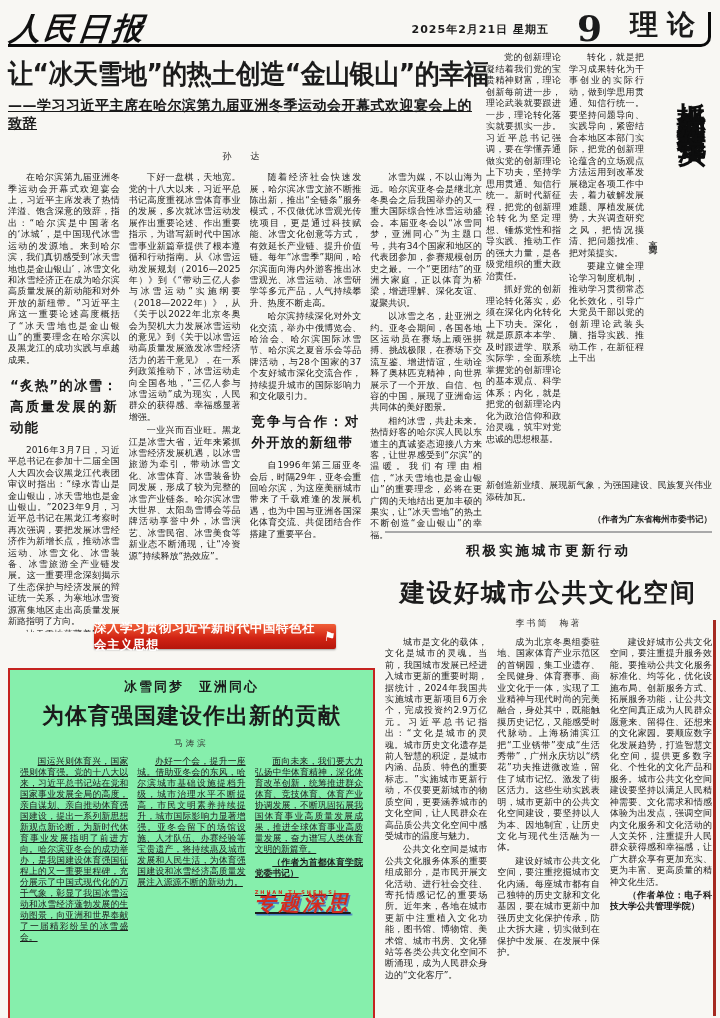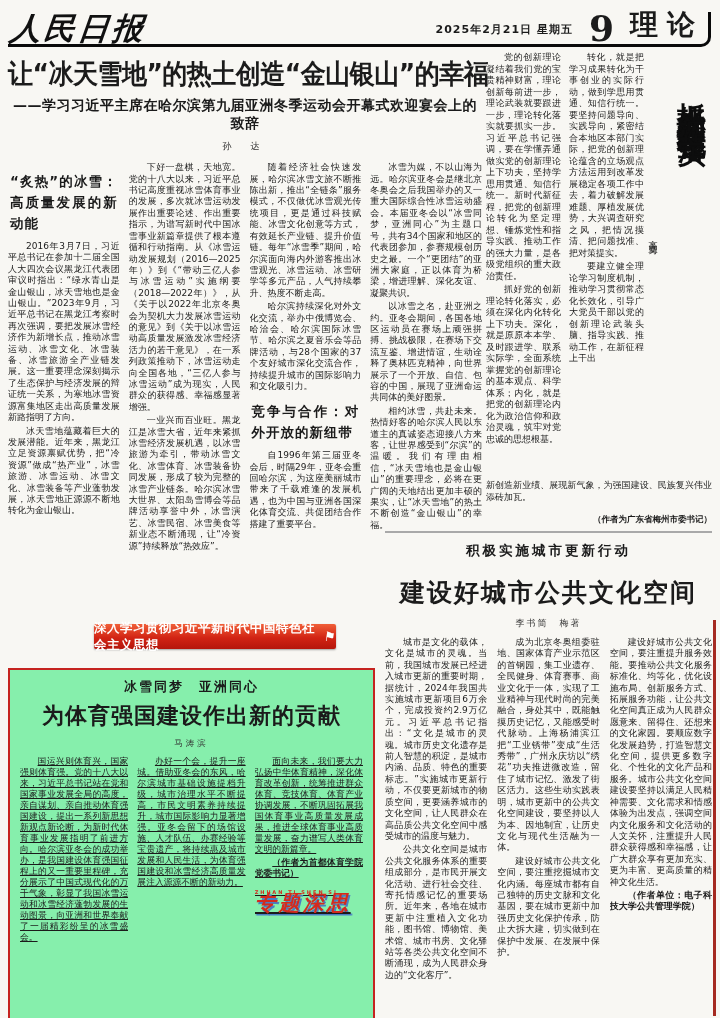--- a/index.html
+++ b/index.html
@@ -3,33 +3,33 @@
 <meta charset="utf-8">
 <style>
   html,body{margin:0;padding:0;background:#e8e6e2;}
   .page{position:relative;width:720px;height:1018px;background:#f8f7f3;overflow:hidden;
         font-family:"DejaVu Sans",sans-serif;color:#1b1b1b;margin:0 auto;}
   .abs{position:absolute;}
 
   
   .masthead-logo{left:10px;top:8px;font-family:"DejaVu Serif",serif;font-size:31px;font-weight:900;
         font-style:italic;letter-spacing:3px;transform:skewX(-6deg);color:#111;}
-  .header-right{right:16px;top:6px;display:flex;align-items:flex-end;gap:16px;justify-content:center;}
+  .header-right{right:16px;top:6px;display:flex;align-items:flex-end;gap:28px;justify-content:center;}
   .header-date{font-size:11px;font-weight:700;padding-bottom:7px;letter-spacing:1px;}
   .header-pagenum{font-family:"DejaVu Serif",serif;font-size:36px;font-weight:700;line-height:.85;}
   .header-section{font-size:28px;font-weight:900;letter-spacing:9px;padding-bottom:0;}
   .header-rule{left:8px;top:12px;width:700px;height:32px;border-bottom:3px solid #0a0a0a;
         border-right:3px solid #0a0a0a;border-bottom-right-radius:10px;}
 
   
   .main-article{left:8px;top:58px;width:474px;}
   .main-headline{font-size:25px;font-weight:900;text-align:center;letter-spacing:-.5px;
         line-height:1.25;transform:scaleY(1.08);white-space:nowrap;}
-  .main-subtitle{margin-top:8px;font-size:14px;font-weight:700;text-align:center;letter-spacing:.5px;}
-  .main-byline{margin-top:7px;font-size:9px;text-align:center;letter-spacing:8px;color:#333;}
+  .main-subtitle{margin-top:8px;font-size:14px;font-weight:700;letter-spacing:.5px;text-decoration:underline;}
+  .main-byline{margin-top:17px;font-size:9px;text-align:center;letter-spacing:8px;color:#333;}
   .col-wrap{margin-top:9px;display:flex;gap:9px;height:460px;overflow:hidden;}
   .bodycol{flex:1;font-size:9px;line-height:11.4px;text-align:justify;overflow:hidden;}
   .bodycol p{margin:0 0 2px;text-indent:2em;}
   .col-subhead{font-size:13.5px;font-weight:900;line-height:1.55;margin:9px 2px 7px;
         text-indent:0;letter-spacing:1px;text-align:justify;}
 
   
   .study-banner{left:94px;top:624px;width:242px;height:25px;display:flex;align-items:center;
         justify-content:flex-end;color:#fff;font-size:12.5px;font-weight:800;letter-spacing:.5px;
         background:linear-gradient(180deg,#f05f38 0%,#d22414 55%,#b5160c 100%);
@@ -82,20 +82,21 @@
     <span class="header-section">理论</span>
   </div>
   <div class="abs header-rule"></div>
 
   <div class="abs main-article">
     <div class="main-headline">让“冰天雪地”的热土创造“金山银山”的幸福</div>
     <div class="main-subtitle">——学习习近平主席在哈尔滨第九届亚洲冬季运动会开幕式欢迎宴会上的致辞</div>
     <div class="main-byline">孙 达</div>
     <div class="col-wrap">
       <div class="bodycol">
+        <p>在哈尔滨第九届亚洲冬季运动会开幕式欢迎宴会上，习近平主席发表了热情洋溢、饱含深意的致辞，指出：“哈尔滨是中国著名的‘冰城’，是中国现代冰雪运动的发源地。来到哈尔滨，我们真切感受到‘冰天雪地也是金山银山’，冰雪文化和冰雪经济正在成为哈尔滨高质量发展的新动能和对外开放的新纽带。”习近平主席这一重要论述高度概括了“冰天雪地也是金山银山”的重要理念在哈尔滨以及黑龙江的成功实践与卓越成果。</p>
         <div class="col-subhead">“炙热”的冰雪：高质量发展的新动能</div>
         <p>2016年3月7日，习近平总书记在参加十二届全国人大四次会议黑龙江代表团审议时指出：“绿水青山是金山银山，冰天雪地也是金山银山。”2023年9月，习近平总书记在黑龙江考察时再次强调，要把发展冰雪经济作为新增长点，推动冰雪运动、冰雪文化、冰雪装备、冰雪旅游全产业链发展。这一重要理念深刻揭示了生态保护与经济发展的辩证统一关系，为寒地冰雪资源富集地区走出高质量发展新路指明了方向。</p>
         <p>冰天雪地蕴藏着巨大的发展潜能。近年来，黑龙江立足资源禀赋优势，把“冷资源”做成“热产业”，冰雪旅游、冰雪运动、冰雪文化、冰雪装备等产业蓬勃发展，冰天雪地正源源不断地转化为金山银山。</p>
       </div>
       <div class="bodycol">
         <p>下好一盘棋，天地宽。党的十八大以来，习近平总书记高度重视冰雪体育事业的发展，多次就冰雪运动发展作出重要论述、作出重要指示，为谱写新时代中国冰雪事业新篇章提供了根本遵循和行动指南。从《冰雪运动发展规划（2016—2025年）》到《“带动三亿人参与冰雪运动”实施纲要（2018—2022年）》，从《关于以2022年北京冬奥会为契机大力发展冰雪运动的意见》到《关于以冰雪运动高质量发展激发冰雪经济活力的若干意见》，在一系列政策推动下，冰雪运动走向全国各地，“三亿人参与冰雪运动”成为现实，人民群众的获得感、幸福感显著增强。</p>
         <p>一业兴而百业旺。黑龙江是冰雪大省，近年来紧抓冰雪经济发展机遇，以冰雪旅游为牵引，带动冰雪文化、冰雪体育、冰雪装备协同发展，形成了较为完整的冰雪产业链条。哈尔滨冰雪大世界、太阳岛雪博会等品牌活动享誉中外，冰雪演艺、冰雪民宿、冰雪美食等新业态不断涌现，让“冷资源”持续释放“热效应”。</p>
       </div>
       <div class="bodycol">
         <p>随着经济社会快速发展，哈尔滨冰雪文旅不断推陈出新，推出“全链条”服务模式，不仅做优冰雪观光传统项目，更是通过科技赋能、冰雪文化创意等方式，有效延长产业链、提升价值链。每年“冰雪季”期间，哈尔滨面向海内外游客推出冰雪观光、冰雪运动、冰雪研学等多元产品，人气持续攀升、热度不断走高。</p>

